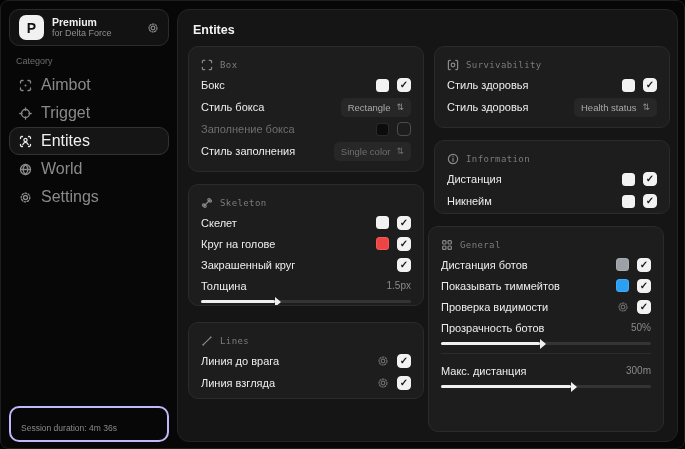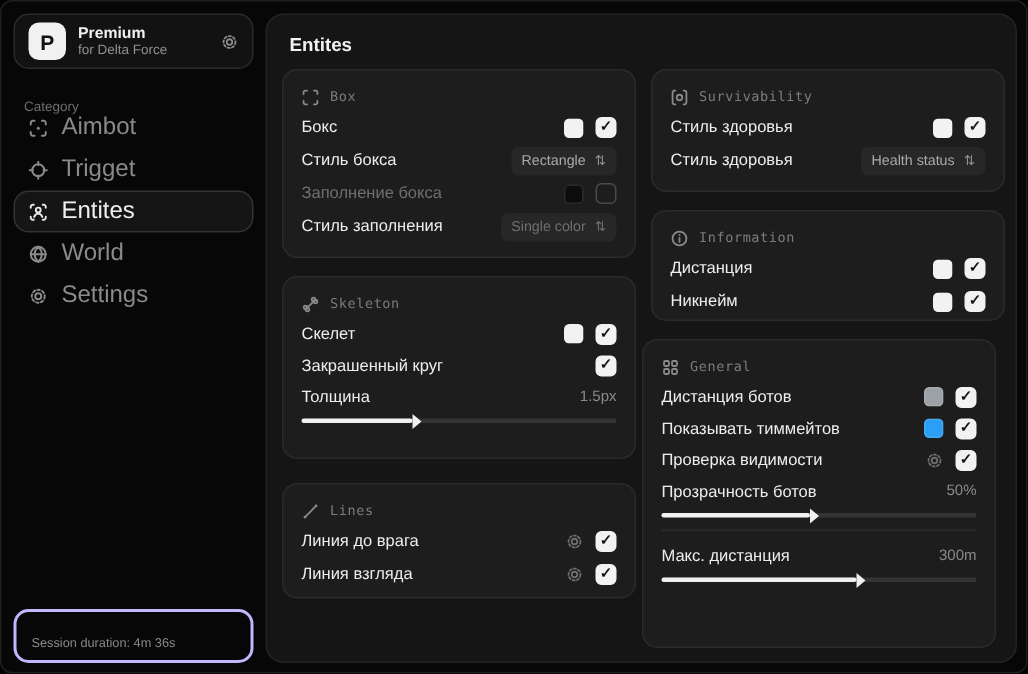--- a/index.html
+++ b/index.html
@@ -12,21 +12,21 @@
   .sidebar{ position:absolute; left:0; top:0; width:176px; height:100%; }
   .brand{ position:absolute; left:8px; top:8px; width:160px; height:37px;
           border:1px solid #2b2b2b; border-radius:10px; background:#121212;
           display:flex; align-items:center; padding:0 9px; gap:8px; }
   .brand-logo{ width:25px; height:25px; background:#f1f1f1; border-radius:7px;
                display:flex; align-items:center; justify-content:center;
                font-weight:700; font-size:14px; color:#111; }
   .brand-text{ flex:1; line-height:1.15; }
   .brand-title{ font-size:10.5px; font-weight:700; color:#f0f0f0; }
   .brand-sub{ font-size:9px; color:#8f8f8f; }
-  .cat-label{ position:absolute; left:15px; top:65px; font-size:9px; color:#6d6d6d; }
+  .cat-label{ position:absolute; left:15px; top:55px; font-size:9px; color:#6d6d6d; }
   .nav{ position:absolute; left:8px; top:70px; width:160px; }
   .nav-item{ height:28px; display:flex; align-items:center; gap:9px;
              padding:0 9px; border-radius:10px; color:#8a8a8a; font-size:16px;
              border:1px solid transparent; cursor:default; }
   .nav-item.active{ border-color:#333; background:#151515; color:#efefef; }
   .nav-item.active .icon{ stroke:#e8e8e8; }
   .session{ position:absolute; left:8px; top:405px; width:160px; height:36px;
             border:2px solid #c4b5fd; border-radius:10px;
             display:flex; align-items:flex-end; padding:0 10px 7px; }
   .session span{ font-size:8.5px; color:#8a8a8a; }
@@ -191,20 +191,27 @@
         <span>Skeleton</span>
       </div>
       <div class="row-s">
         <span class="rlabel">Скелет</span>
         <span class="controls">
           <span class="swatch" style="background-color: rgb(242, 242, 242);"></span>
           <span class="checkbox checked"></span>
         </span>
       </div>
       <div class="row-s">
+        <span class="rlabel">Круг на голове</span>
+        <span class="controls">
+          <span class="swatch" style="background-color: rgb(239, 68, 68);"></span>
+          <span class="checkbox checked"></span>
+        </span>
+      </div>
+      <div class="row-s">
         <span class="rlabel">Закрашенный круг</span>
         <span class="controls">
           <span class="checkbox checked"></span>
         </span>
       </div>
       <div class="row-s">
         <span class="rlabel">Толщина</span>
         <span class="rvalue">1.5px</span>
       </div>
       <div class="slider">

